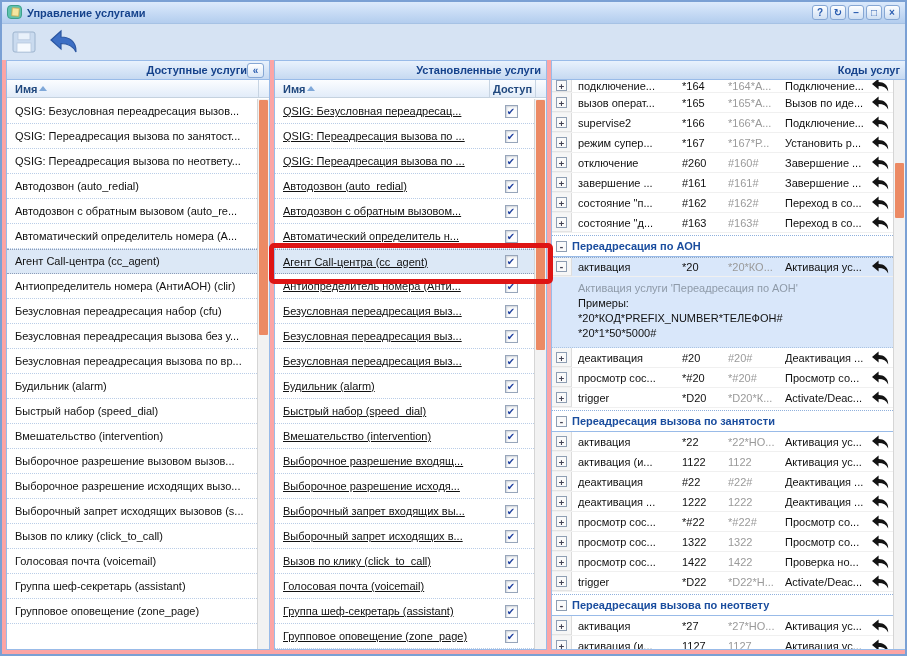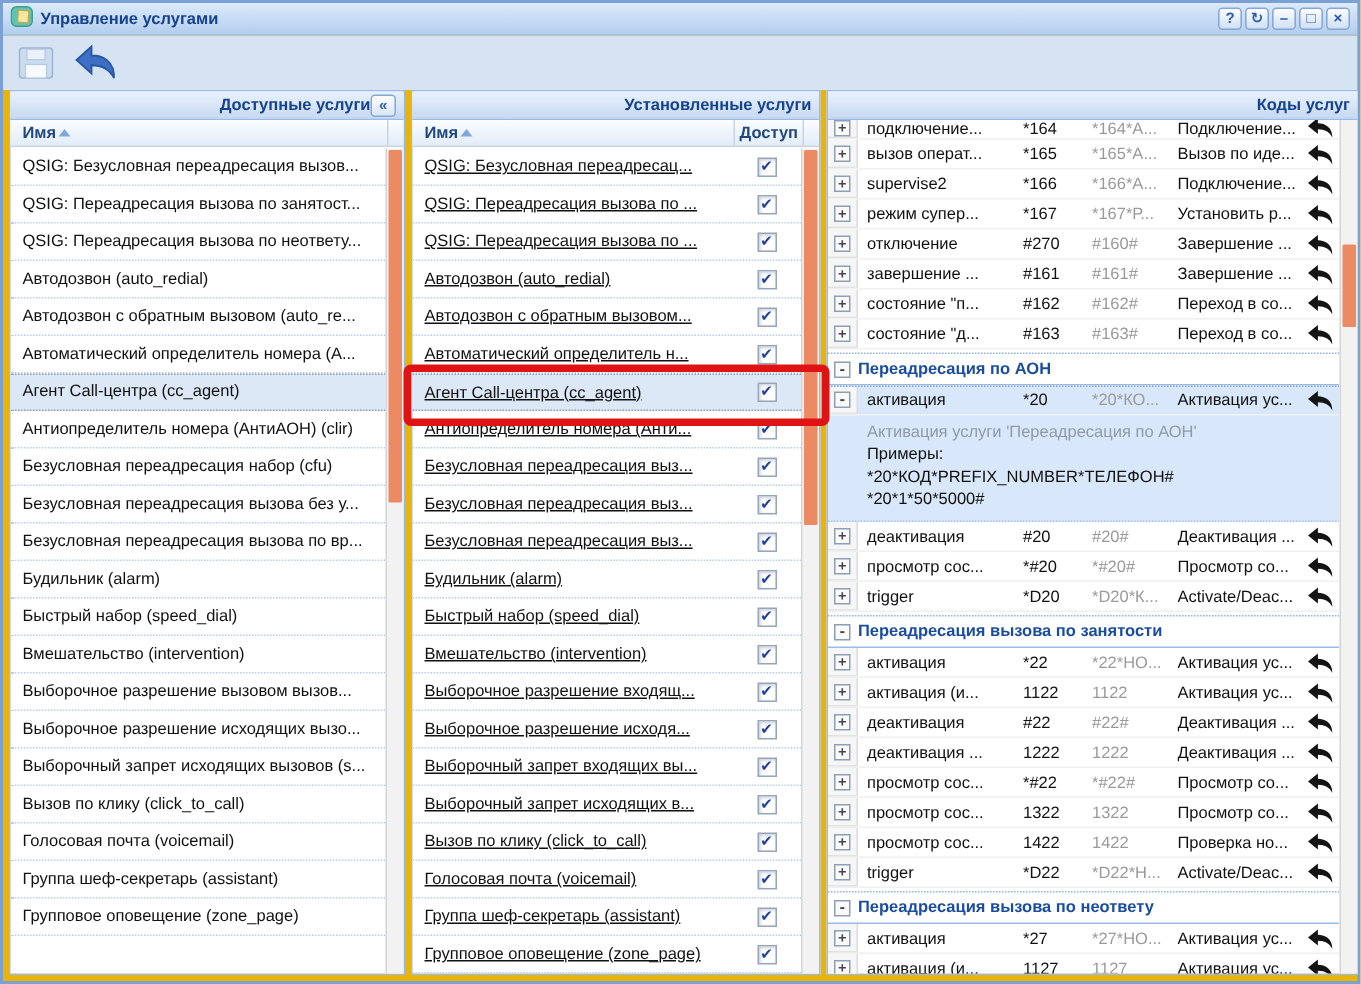--- a/index.html
+++ b/index.html
@@ -1,19 +1,19 @@
 <!DOCTYPE html>
 <html><head>
 <meta charset="utf-8">
 <style>
   html,body{margin:0;padding:0;background:#eef3fa;}
   *{box-sizing:border-box;}
   #screen{
     position:relative;width:907px;height:656px;
-    background:#eab308;border:2px solid #7aa0d4;overflow:hidden;
+    background:#fca5a5;border:2px solid #7aa0d4;overflow:hidden;
     font-family:"Liberation Sans","DejaVu Sans",sans-serif;font-size:11px;color:#111;
   }
   
   .titlebar{position:absolute;left:0;top:0;right:0;height:22px;
     background:linear-gradient(#dceafc,#b3cdee);
     display:flex;align-items:center;padding:0 5px;border-bottom:1px solid #a6c2e4;}
   .titlebar .ttl{font-weight:bold;color:#15428b;margin-left:5px;flex:1;}
   .winbtns{display:flex;gap:2px;}
   .winbtn{width:16px;height:15px;border:1px solid #86a7d4;border-radius:3px;
     background:linear-gradient(#fdfeff,#cfdff3);color:#2a5db0;font-weight:bold;
@@ -368,21 +368,21 @@
             <svg width="18" height="14" viewBox="0 0 18 14">
               <path d="M7.6 0.6 L1 6 L7.6 11.4 L7.6 8.1 C12.3 8.1 15.4 9.9 17.2 13.6 C17.4 7.3 12.8 4.1 7.6 4.1 Z" fill="#141414"></path>
             </svg>
           </span>
         </div>
         <div class="crow">
           <span class="c-exp">
             <span class="exp">+</span>
           </span>
           <span class="c-name">отключение</span>
-          <span class="c-code">#270</span>
+          <span class="c-code">#260</span>
           <span class="c-pattern">#160#</span>
           <span class="c-desc">Завершение ...</span>
           <span class="c-arrow">
             <svg width="18" height="14" viewBox="0 0 18 14">
               <path d="M7.6 0.6 L1 6 L7.6 11.4 L7.6 8.1 C12.3 8.1 15.4 9.9 17.2 13.6 C17.4 7.3 12.8 4.1 7.6 4.1 Z" fill="#141414"></path>
             </svg>
           </span>
         </div>
         <div class="crow">
           <span class="c-exp">

